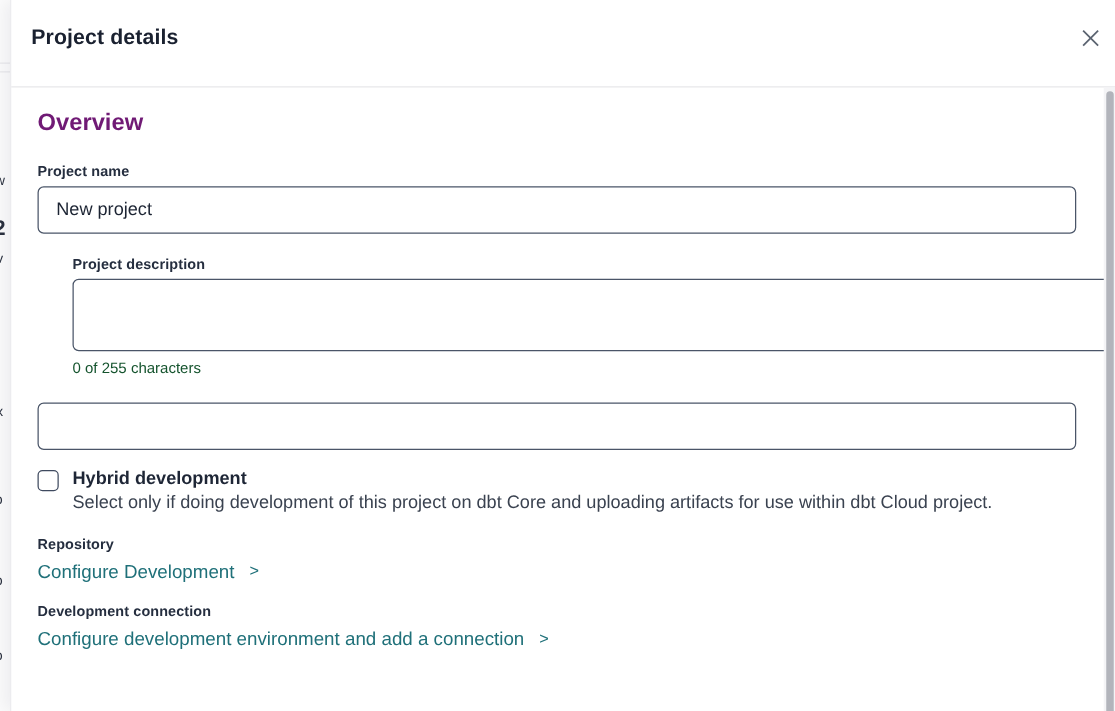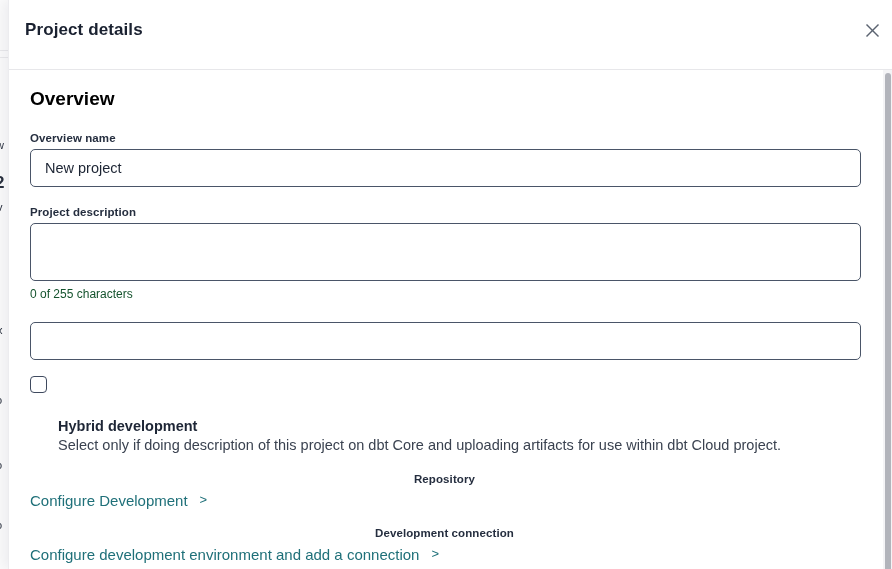--- a/index.html
+++ b/index.html
@@ -53,21 +53,21 @@
     position: absolute; right: 0; top: 0; width: 10px; height: 499px;
     background: #f4f4f6;
   }
   .scrollbar-thumb {
     position: absolute; left: 2px; top: 3px; width: 6px; height: 496px;
     background: #b2b4bb; border-radius: 3px 3px 0 0;
   }
 
   .content { padding: 18px 24px 0 21px; width: 874px; }
 
-  .section-heading { font-size: 19px; font-weight: 700; color: #000000; margin-bottom: 22px; }
+  .section-heading { font-size: 19px; font-weight: 700; color: #701a75; margin-bottom: 22px; }
 
   .field-label {
     display: block; font-size: 11.5px; font-weight: 700; color: #252e3f;
     margin-bottom: 5px; letter-spacing: 0.1px;
   }
   .text-input, .text-area {
     width: 831px; border: 1px solid #4a5568; border-radius: 5px;
     background: #fff; color: #1c2433; font-size: 14.5px;
     font-family: "Liberation Sans", "DejaVu Sans", sans-serif;
     padding: 0 14px; outline: none;
@@ -77,27 +77,27 @@
   .field { margin-bottom: 19px; }
   .char-counter { font-size: 12px; color: #14532d; margin-top: 6px; }
 
   
   .checkbox-row { margin-top: -2px; margin-bottom: 20px; display: flex; }
   .checkbox {
     appearance: none; -webkit-appearance: none;
     width: 17px; height: 17px; border: 1.5px solid #3f4a5f; border-radius: 4px;
     background: #fff; cursor: pointer; flex: 0 0 17px; margin-top: 1px;
   }
-  .checkbox-texts { margin-left: 11px; margin-top: 43px; }
+  .checkbox-texts { margin-left: 11px; }
   .checkbox-title { font-size: 14.5px; font-weight: 700; color: #1e2636; margin-bottom: 3px; }
   .checkbox-desc { font-size: 14.5px; color: #3a4250; }
 
   
   .link-section { margin-bottom: 17px; }
-  .link-section .field-label { margin-bottom: 7px; text-align: center; }
+  .link-section .field-label { margin-bottom: 7px; }
   .config-link {
     font-size: 15px; color: #1f7079; text-decoration: none; cursor: pointer;
     display: inline-flex; align-items: center;
   }
   .config-link .chevron {
     font-size: 13px; margin-left: 12px; color: #1f7079; transform: translateY(-1px);
   }
 </style>
 </head>
 <body>
@@ -129,39 +129,39 @@
         </span>
       </button>
     </div>
 
     <div class="modal-body">
       <div class="content">
 
         <h2 class="section-heading">Overview</h2>
 
         <div class="field">
-          <label class="field-label">Overview name</label>
+          <label class="field-label">Project name</label>
           <input class="text-input" type="text" value="New project" style="">
         </div>
 
-        <div class="field" style="margin-bottom:21px;">
+        <div class="field" style="margin-bottom:21px;margin-left:28px;">
           <label class="field-label">Project description</label>
           <textarea class="text-area" style=""></textarea>
           <div class="char-counter">0 of 255 characters</div>
         </div>
 
         <div class="field" style="margin-bottom:17px;">
           <input class="text-input" type="text" value="" style="">
         </div>
 
         <div class="checkbox-row">
           <input type="checkbox" class="checkbox" style="">
           <div class="checkbox-texts">
             <div class="checkbox-title">Hybrid development</div>
-            <div class="checkbox-desc">Select only if doing description of this project on dbt Core and uploading artifacts for use within dbt Cloud project.</div>
+            <div class="checkbox-desc">Select only if doing development of this project on dbt Core and uploading artifacts for use within dbt Cloud project.</div>
           </div>
         </div>
 
         <div class="link-section">
           <label class="field-label">Repository</label>
           <a class="config-link" href="#">
             <span>Configure Development</span>
             <span class="chevron">&gt;</span>
           </a>
         </div>

